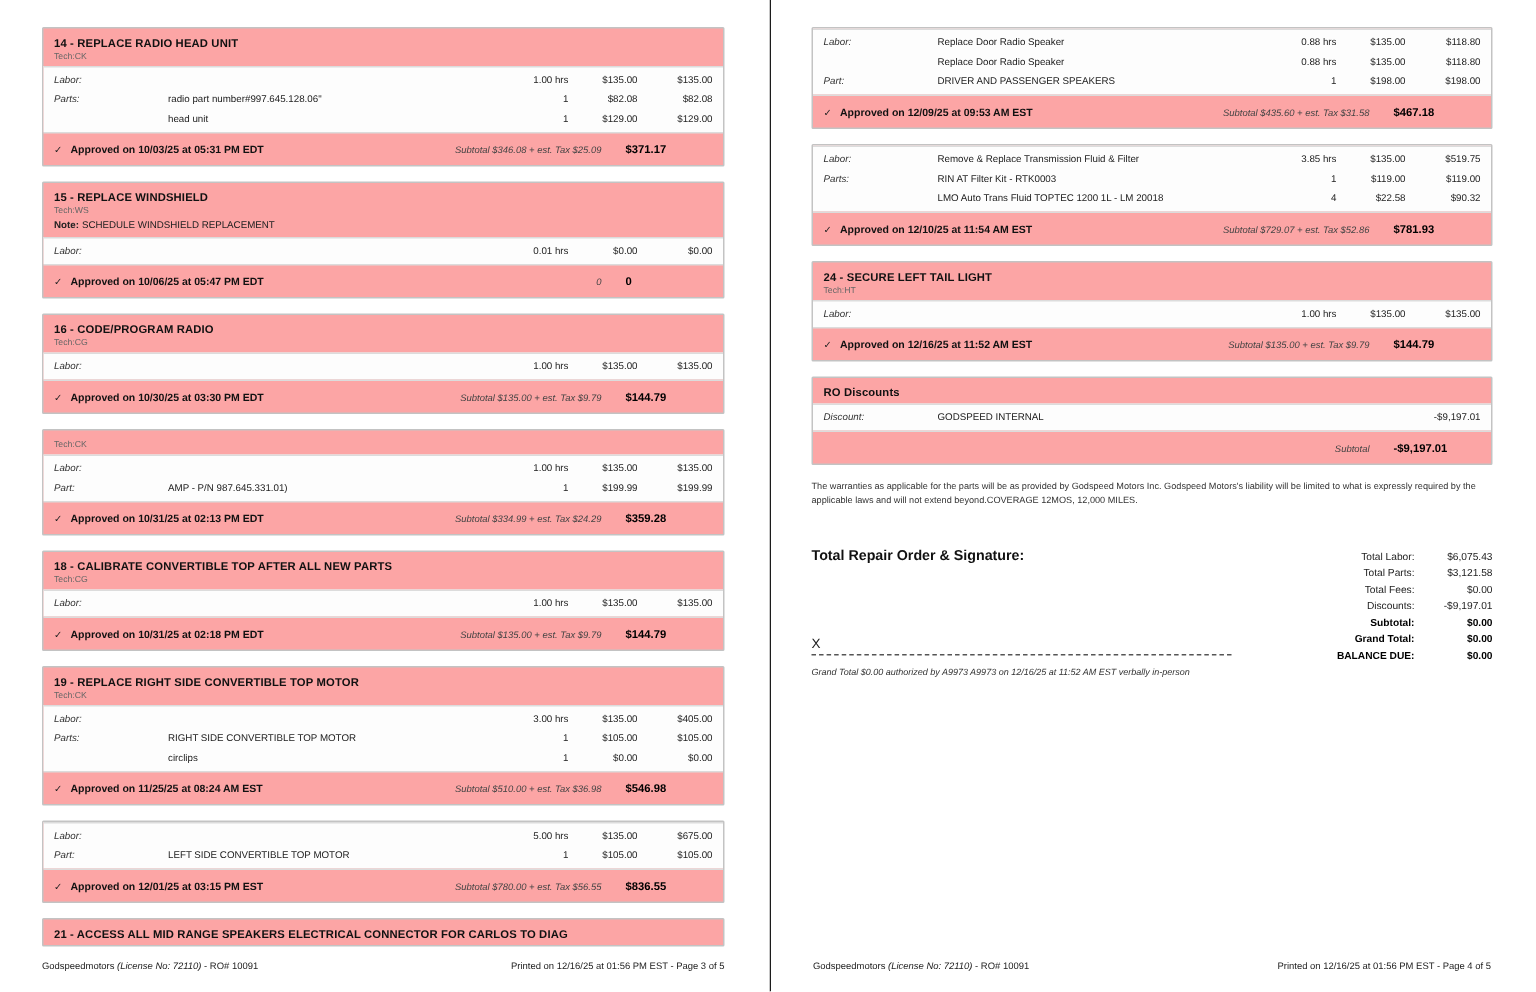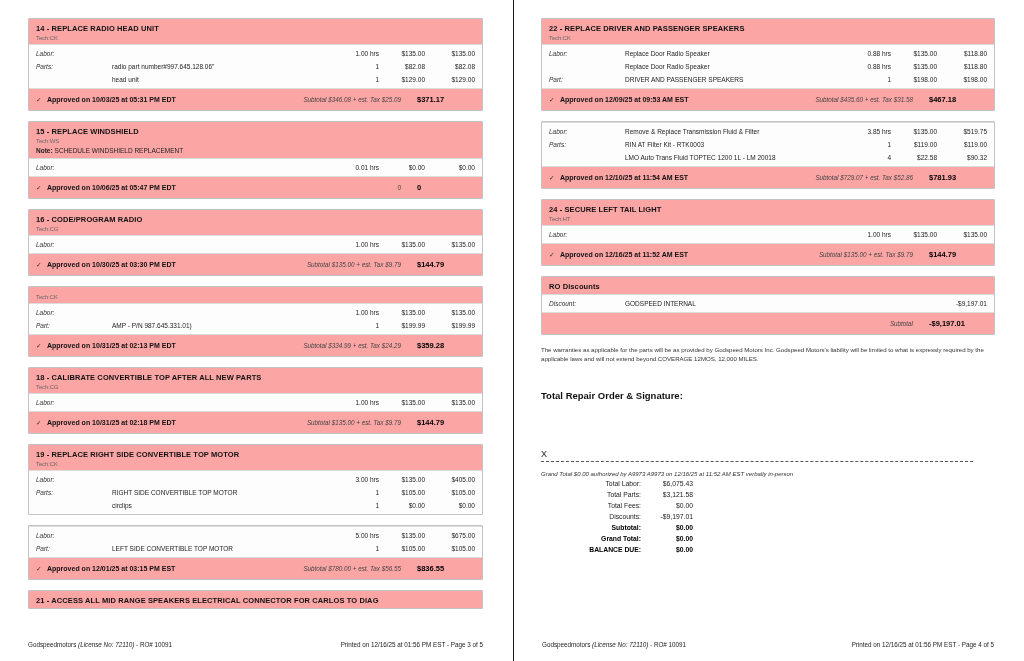--- a/index.html
+++ b/index.html
@@ -24,21 +24,21 @@
   .col-rate{width:46px;flex:none;text-align:right;}
   .col-amt{width:50px;flex:none;text-align:right;}
   .approved-row{display:flex;align-items:baseline;padding:6px 7px;border-top:1px solid #dcdcdc;}
   .check-icon{width:11px;flex:none;font-size:6.5px;color:#222;}
   .approved-text{flex:1;font-size:7px;font-weight:bold;color:#111;}
   .sub-note{font-style:italic;font-size:6.3px;color:#444;text-align:right;margin-right:16px;}
   .item-total{width:58px;flex:none;font-size:7.5px;font-weight:bold;color:#000;}
 
   .warranty{margin-top:6px;font-size:6.1px;line-height:1.55;color:#333;}
 
-  .totals-wrap{display:flex;margin-top:26px;flex-direction:column;}
+  .totals-wrap{display:flex;margin-top:26px;}
   .totals-left{flex:1;padding-right:22px;}
   .totals-heading{font-size:9.5px;font-weight:bold;color:#111;}
   .sig-block{margin-top:48px;}
   .sig-x{font-size:9px;color:#222;}
   .sig-line{border-bottom:1.2px dashed #555;margin-top:2px;}
   .auth-note{margin-top:9px;font-size:6px;font-style:italic;color:#333;}
   .totals-right{width:152px;flex:none;padding-top:1px;}
   .totals-row{display:flex;justify-content:flex-end;align-items:baseline;padding:2px 0;font-size:6.8px;color:#222;}
   .totals-row.bold{font-weight:bold;color:#000;}
   .totals-label{text-align:right;}
@@ -201,20 +201,26 @@
               <span class="col-amt">$105.00</span>
             </div>
             <div class="body-row">
               <span class="col-label"></span>
               <span class="col-desc">circlips</span>
               <span class="col-qty">1</span>
               <span class="col-rate">$0.00</span>
               <span class="col-amt">$0.00</span>
             </div>
           </div>
+          <div class="approved-row">
+            <span class="check-icon">✓</span>
+            <span class="approved-text">Approved on 11/25/25 at 08:24 AM EST</span>
+            <span class="sub-note">Subtotal $510.00 + est. Tax $36.98</span>
+            <span class="item-total">$546.98</span>
+          </div>
         </div>
         <div class="card">
           <div class="card-body">
             <div class="body-row">
               <span class="col-label">Labor:</span>
               <span class="col-desc"></span>
               <span class="col-qty">5.00 hrs</span>
               <span class="col-rate">$135.00</span>
               <span class="col-amt">$675.00</span>
             </div>
@@ -247,24 +253,20 @@
       </span>
       <span class="footer-right">Printed on 12/16/25 at 01:56 PM EST - Page 3 of 5</span>
     </div>
   </div>
 
   <div class="page-divider"></div>
 
   <div class="page page-right">
     <div>
         <div class="card">
-          <div class="card-header">
-            <div class="card-title">22 - REPLACE DRIVER AND PASSENGER SPEAKERS</div>
-            <div class="card-tech">Tech:CK</div>
-          </div>
           <div class="card-body">
             <div class="body-row">
               <span class="col-label">Labor:</span>
               <span class="col-desc">Replace Door Radio Speaker</span>
               <span class="col-qty">0.88 hrs</span>
               <span class="col-rate">$135.00</span>
               <span class="col-amt">$118.80</span>
             </div>
             <div class="body-row">
               <span class="col-label"></span>

